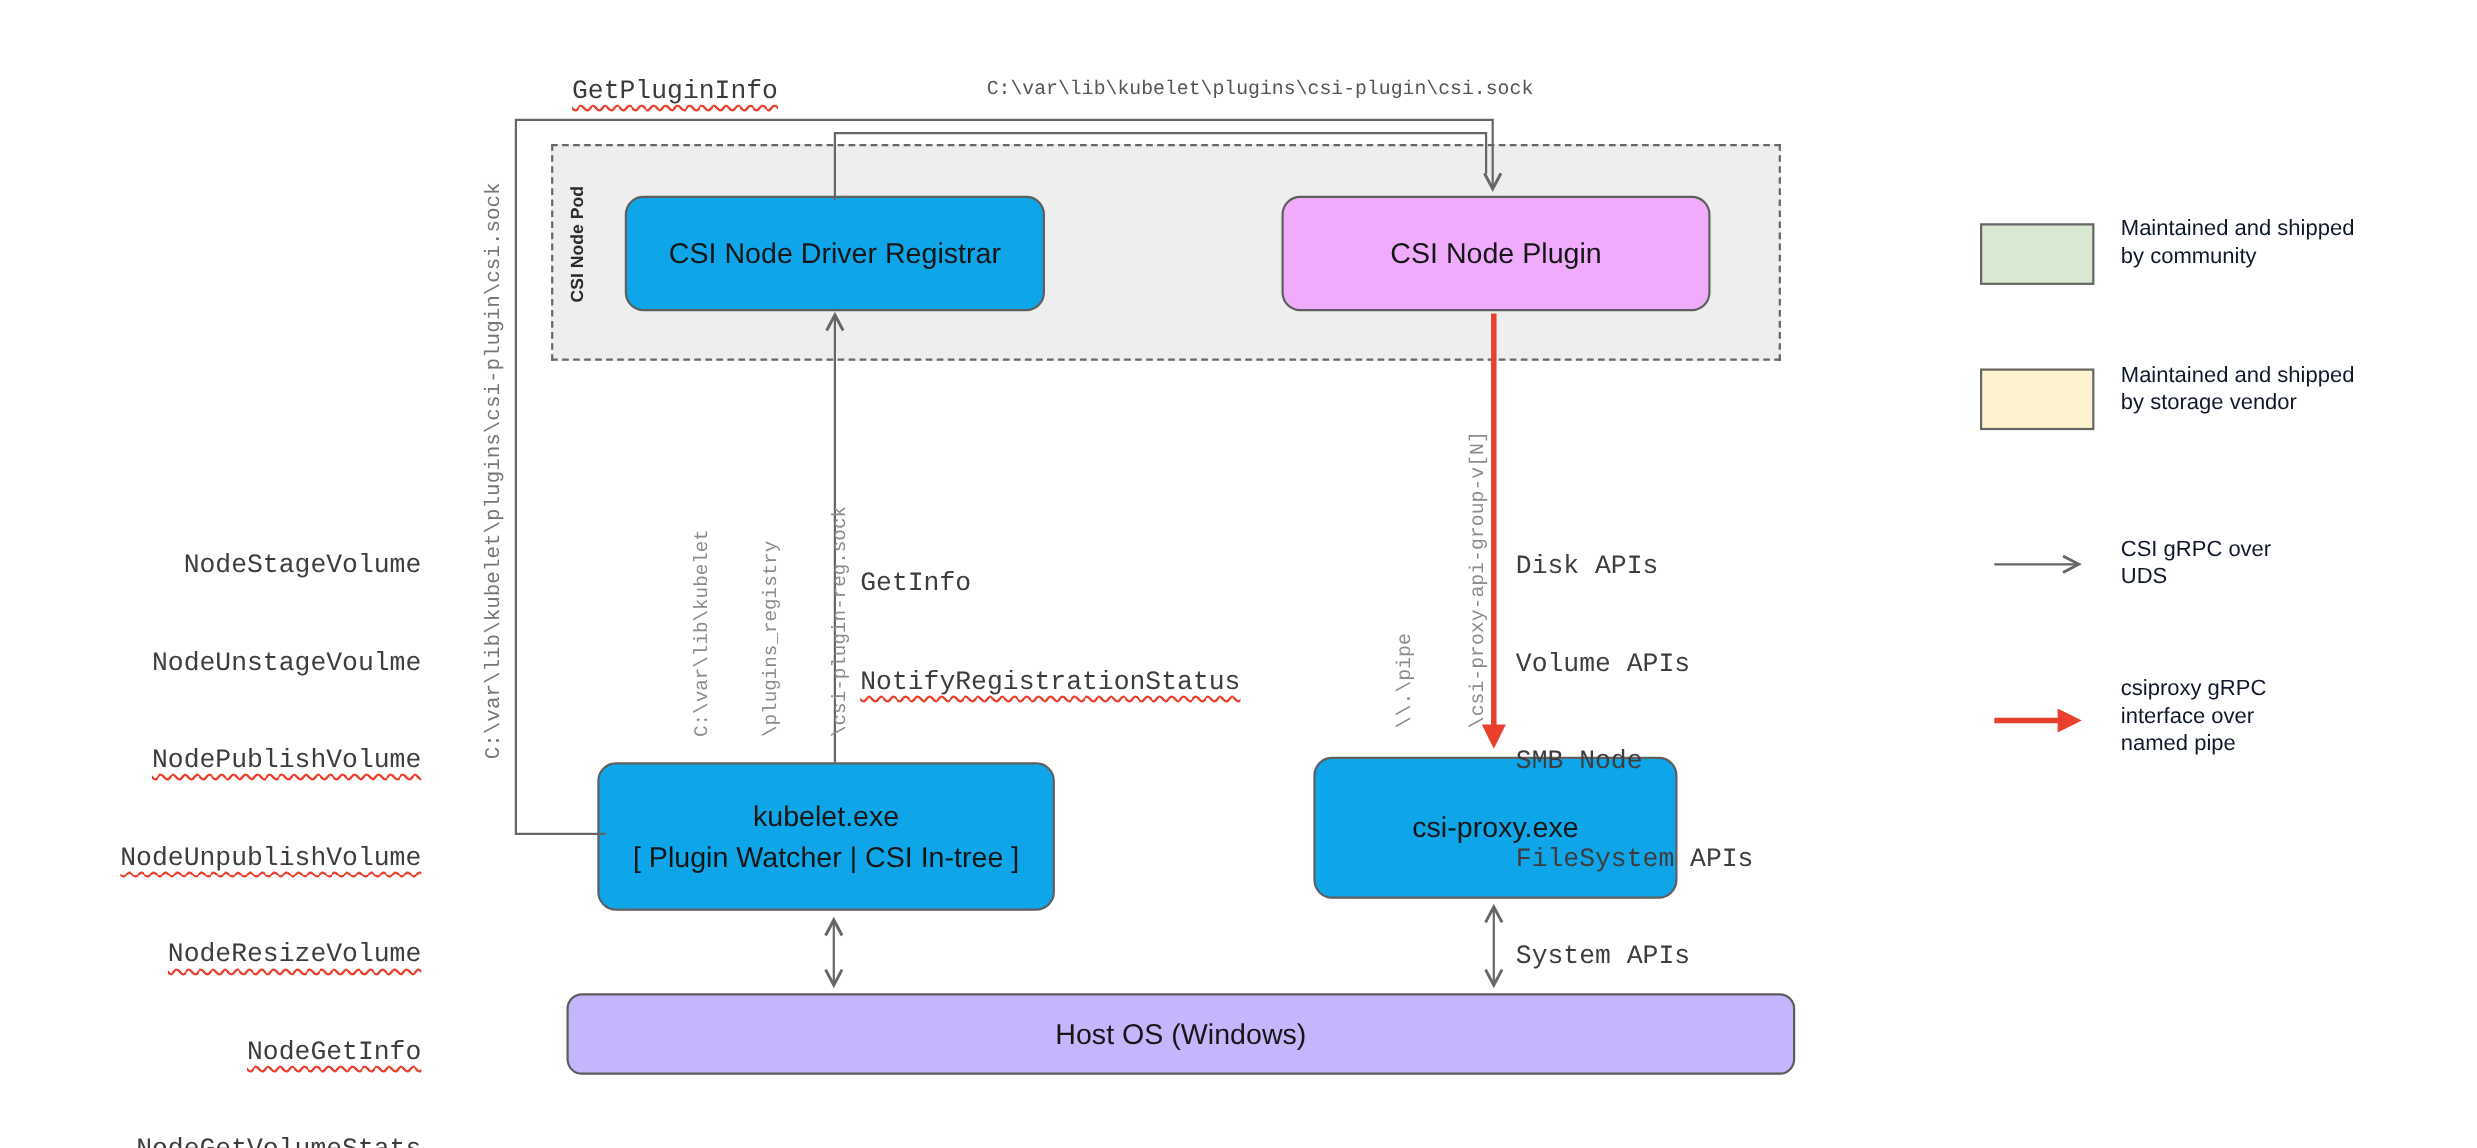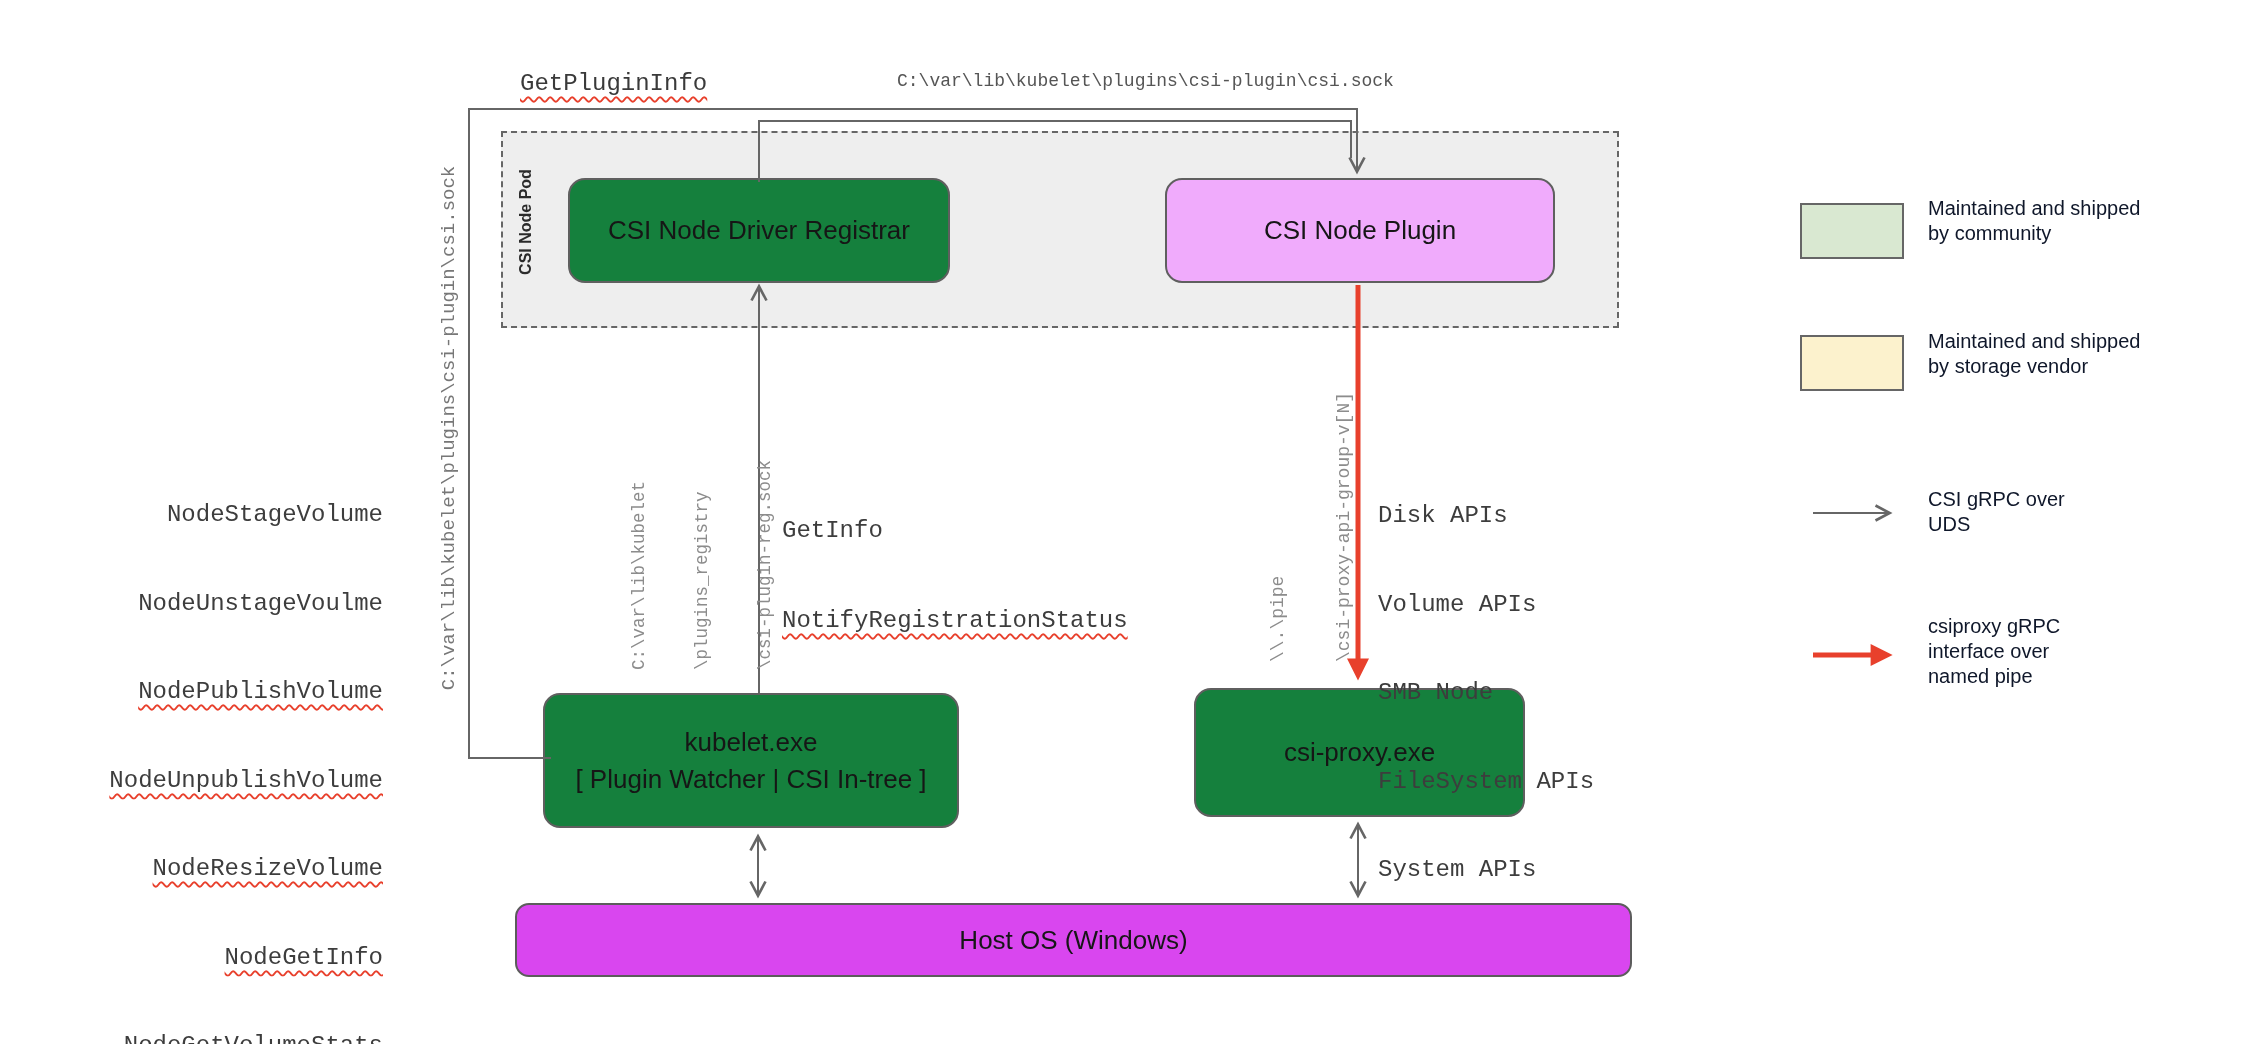--- a/index.html
+++ b/index.html
@@ -5,23 +5,23 @@
   html,body{margin:0;padding:0;background:#ffffff;}
   .canvas{position:relative;width:2252px;height:1044px;background:#ffffff;overflow:hidden;
           font-family:"Liberation Sans","DejaVu Sans",sans-serif;}
   .sans{font-family:"Liberation Sans","DejaVu Sans",sans-serif;}
   .mono{font-family:"Liberation Mono","DejaVu Sans Mono",monospace;}
   .abs{position:absolute;}
   
   .node{position:absolute;border:2px solid #5f5f5f;display:flex;flex-direction:column;
         align-items:center;justify-content:center;text-align:center;color:#161616;
         font-size:26px;line-height:37px;z-index:2;}
-  .green{background:#15803d;border-radius:17px;}
+  .green{background:#0ea5e9;border-radius:17px;}
   .yellow{background:#f0abfc;border-radius:17px;}
-  .blue{background:#d946ef;border-radius:14px;border-color:#5c5c5c;}
+  .blue{background:#c4b5fd;border-radius:14px;border-color:#5c5c5c;}
   .pod{position:absolute;left:501px;top:131px;width:1114px;height:193px;
        background:#eeeeee;border:2px dashed #666666;z-index:1;}
   
   .label-mono-dark{color:#3d3d3d;font-size:24px;line-height:29.5px;white-space:pre;}
   .label-mono-gray{color:#8c8c8c;white-space:pre;}
   .rot{transform:translate(-50%,-50%) rotate(-90deg);transform-origin:center;}
   .sq{text-decoration-line:underline;text-decoration-style:wavy;
       text-decoration-color:#e8402c;text-decoration-thickness:2px;text-underline-offset:6px;}
   .legend-label{color:#0f172a;font-size:20px;line-height:25px;}
   .swatch{position:absolute;width:100px;height:52px;border:2px solid #666666;}

